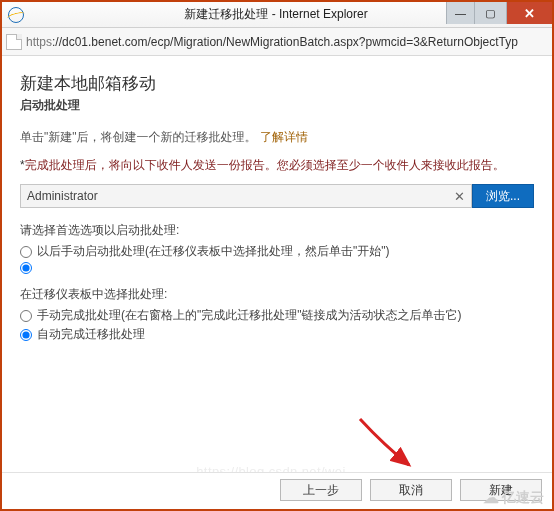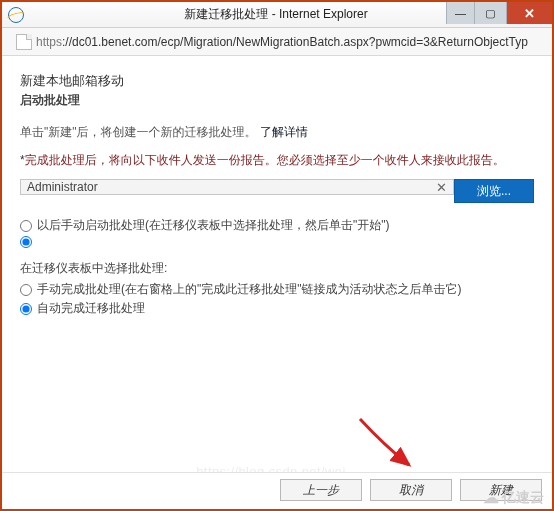--- a/index.html
+++ b/index.html
@@ -6,40 +6,40 @@
   html, body { width: 554px; height: 511px; font-family: "Segoe UI", "Microsoft YaHei", Tahoma, sans-serif; font-size: 12px; background: #fff; overflow: hidden; }
   .window { width: 554px; height: 511px; border: 2px solid #c2410c; display: flex; flex-direction: column; background: #fff; }
   .titlebar { height: 26px; background: linear-gradient(#fdfdfd,#f3f3f3); border-bottom: 1px solid #d0d0d0; display: flex; align-items: center; position: relative; }
   .ie-icon { width: 16px; height: 16px; margin: 0 6px; border-radius: 50%; border: 1.5px solid #1e6fb8; position: relative; }
   .ie-icon::after { content: ""; position: absolute; left: -2px; top: 5px; width: 18px; height: 5px; border-top: 1.5px solid #f2b200; border-radius: 50%; transform: rotate(-15deg); }
   .title-text { flex: 1; text-align: center; font-size: 12px; color: #222; padding-right: 30px; }
   .winbtns { position: absolute; right: 0; top: 0; display: flex; height: 22px; }
   .winbtn { width: 32px; height: 22px; display: flex; align-items: center; justify-content: center; font-size: 11px; background: #cfd6dc; border-left: 1px solid #aab2b9; color: #222; cursor: default; }
   .winbtn.min { width: 28px; }
   .winbtn.close { background: #c8472c; color: #fff; width: 46px; font-size: 13px; font-weight: bold; }
-  .addrbar { height: 28px; display: flex; align-items: center; border-bottom: 1px solid #d9d9d9; padding: 0 14px; gap: 4px; background: #f7f7f7; }
+  .addrbar { height: 28px; display: flex; align-items: center; border-bottom: 1px solid #d9d9d9; padding: 0 4px; gap: 4px; background: #f7f7f7; }
   .doc-icon { width: 16px; height: 16px; background: #fff; border: 1px solid #bbb; position: relative; }
   .doc-icon::after { content: ""; position: absolute; right: -1px; top: -1px; width: 5px; height: 5px; background: #eee; border-left: 1px solid #bbb; border-bottom: 1px solid #bbb; }
   .url { flex: 1; font-size: 12px; color: #333; white-space: nowrap; overflow: hidden; }
   .url .https { color: #777; }
   .content { flex: 1; padding: 16px 18px 0 18px; color: #333; position: relative; }
-  h1 { font-size: 13px; font-weight: 400; color: #333; margin-bottom: 2px; }
+  h1 { font-size: 17px; font-weight: 400; color: #333; margin-bottom: 2px; }
   .subtitle { font-size: 12px; color: #444; margin-bottom: 14px; font-weight: bold; }
   .para { font-size: 12px; color: #555; margin-bottom: 10px; line-height: 1.5; }
-  .link { color: #0f172a; cursor: pointer; }
+  .link { color: #a16207; cursor: pointer; }
   .req { color: #7f1d1d; }
   .req::before { content: "*"; color: #333; }
   .userrow { display: flex; margin: 4px 0 14px 0; }
-  .userbox { flex: 1; border: 1px solid #c6c6c6; background: #f4f4f4; height: 16px; display: flex; align-items: center; padding: 0 6px; color: #444; font-size: 12px; position: relative; }
+  .userbox { flex: 1; border: 1px solid #c6c6c6; background: #f4f4f4; height: 24px; display: flex; align-items: center; padding: 0 6px; color: #444; font-size: 12px; position: relative; }
   .clear-x { position: absolute; right: 6px; color: #666; font-size: 13px; cursor: pointer; }
-  .browse-btn { width: 80px; height: 24px; background: #0f6cbf; color: #fff; border: 1px solid #0b5aa2; font-size: 12px; display: flex; align-items: center; justify-content: center; cursor: pointer; }
+  .browse-btn { width: 62px; height: 24px; background: #0f6cbf; color: #fff; border: 1px solid #0b5aa2; font-size: 12px; display: flex; align-items: center; justify-content: center; cursor: pointer; }
   .group-label { font-size: 12px; color: #444; margin-top: 12px; margin-bottom: 4px; }
   .radio-line { display: flex; align-items: center; gap: 5px; font-size: 12px; color: #444; margin: 2px 0; }
   input[type=radio] { width: 12px; height: 12px; }
-  .footer { position: absolute; left: 0; right: 0; bottom: 0; padding: 6px 10px 8px 0; border-top: 1px solid #e2e2e2; display: flex; justify-content: flex-end; gap: 8px; background: #fff; font-style: italic; }
+  .footer { position: absolute; left: 0; right: 0; bottom: 0; padding: 6px 10px 8px 0; border-top: 1px solid #e2e2e2; display: flex; justify-content: flex-end; gap: 8px; background: #fff; }
   .btn { width: 82px; height: 22px; background: #f4f4f4; border: 1px solid #b8b8b8; font-size: 12px; color: #333; display: flex; align-items: center; justify-content: center; cursor: pointer; }
   .arrow { position: absolute; right: 128px; bottom: 34px; pointer-events: none; }
   .watermark { position: absolute; right: 8px; bottom: 2px; font-size: 14px; color: #cfcfcf; font-weight: 600; display: flex; align-items: center; gap: 3px; }
   .wm-cloud { font-size: 16px; }
   .ghost-url { position: absolute; left: 0; right: 0; bottom: 30px; text-align: center; font-size: 13px; color: #ededed; letter-spacing: 0.4px; }
 </style>
 </head>
 <body>
 
 <div class="window">
@@ -72,20 +72,21 @@
     <div class="para req">完成批处理后，将向以下收件人发送一份报告。您必须选择至少一个收件人来接收此报告。</div>
 
     <div class="userrow">
       <div class="userbox">
         <span>Administrator</span>
         <span class="clear-x">✕</span>
       </div>
       <div class="browse-btn">浏览...</div>
     </div>
 
+    <div class="group-label">请选择首选选项以启动批处理:</div>
     <label class="radio-line">
       <input type="radio" name="start" style="">
       <span>以后手动启动批处理(在迁移仪表板中选择批处理，然后单击"开始")</span>
     </label>
     <label class="radio-line">
       <input type="radio" name="start" checked="" style="">
     </label>
 
     <div class="group-label">在迁移仪表板中选择批处理:</div>
     <label class="radio-line">

